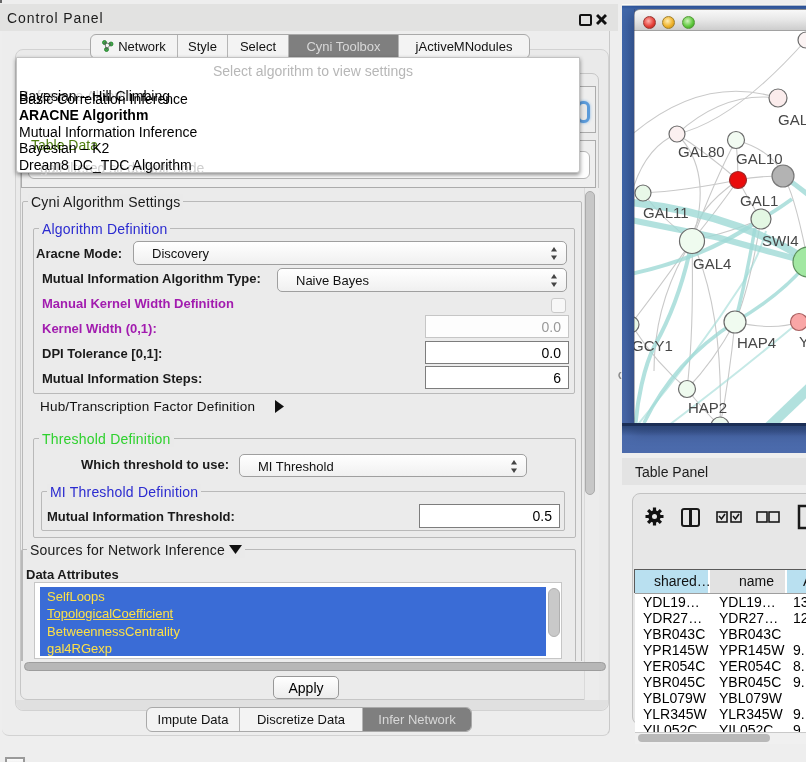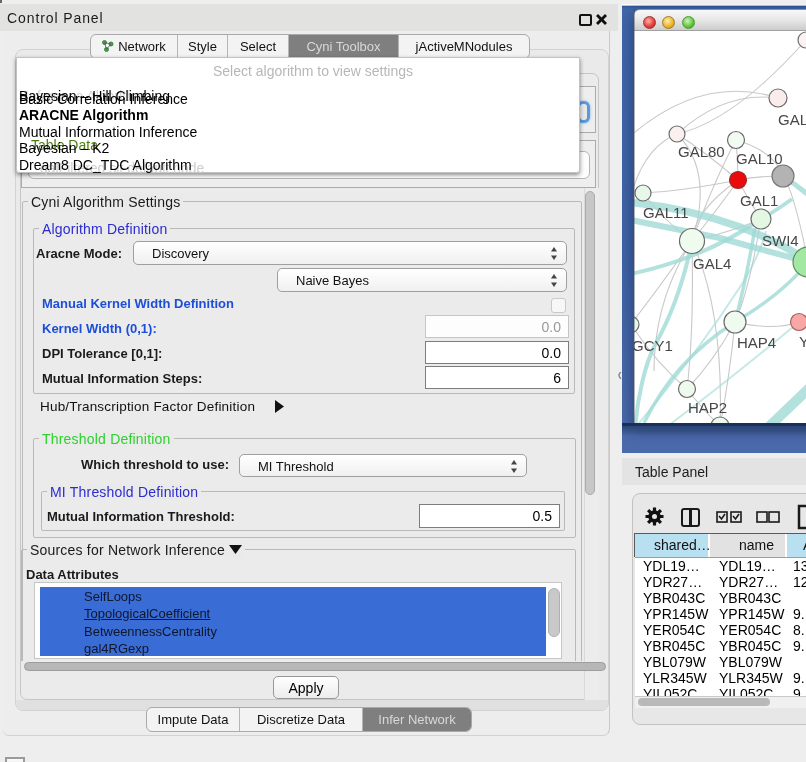--- a/index.html
+++ b/index.html
@@ -31,54 +31,54 @@
   #vsb-track{left:584px;top:188px;width:14px;height:512px;background:#ececec;border-left:1px solid #dadada;}
   #vsb-thumb{left:585px;top:191px;width:10px;height:304px;background:#c7c7c7;border:1px solid #ababab;border-radius:6px;box-sizing:border-box;}
   #hsb-thumb{left:24px;top:662px;width:582px;height:9px;background:#b7b7b7;border:1px solid #9d9d9d;border-radius:5px;box-sizing:border-box;}
   #bstrip{left:16px;top:700px;width:592px;height:10px;background:#e0e0e0;border-bottom-left-radius:8px;border-bottom-right-radius:8px;}
   
   .group{border:1px solid #b9b9b9;border-radius:2px;}
   .gtitle{position:absolute;top:-8px;left:5px;background:#eaeaea;padding:0 3px;font-size:14px;white-space:nowrap;letter-spacing:0.2px;}
   .blue{color:#2b2bd0;}
   .green{color:#2ed12e;}
   label.b{font-size:13px;font-weight:bold;color:#1a1a1a;white-space:nowrap;}
-  label.dis{color:#1d4ed8;}
+  label.dis{color:#a21caf;}
   .combo{background:linear-gradient(#ffffff,#f0f0f0);border:1px solid #9f9f9f;border-radius:5px;
          font-size:13px;color:#111;box-sizing:border-box;}
   .combo .cv{position:absolute;left:18px;top:4px;}
   .updown{position:absolute;right:9px;top:5px;width:6px;height:13px;}
   .tfield{background:#ffffff;border:1px solid #7d7d7d;font-size:14px;color:#000;
           text-align:center;box-sizing:border-box;}
   .tfield .v{position:absolute;right:7px;top:3px;}
   .tfield.dis{border:1px solid #c6c6c6;color:#999;background:#fdfdfd;}
   
   #popup{left:16px;top:57px;width:564px;height:116px;background:#ffffff;
          border:1px solid #c2c2c2;border-radius:0 0 3px 3px;box-shadow:0 2px 4px rgba(0,0,0,0.45);
          z-index:50;box-sizing:border-box;}
   #popup .hdr{position:absolute;top:4.5px;left:0;width:100%;text-align:center;font-size:14px;color:#b7b7b7;padding-left:15px;}
   #popup .it{position:absolute;left:2px;font-size:14px;color:#000;white-space:nowrap;}
   
   #dlist{left:40px;top:587px;width:506px;height:69px;background:#3a6cd6;}
-  #dlist .li{position:absolute;left:7px;font-size:13px;color:#0f172a;white-space:nowrap;margin-left:37px;}
+  #dlist .li{position:absolute;left:7px;font-size:13px;color:#fde047;white-space:nowrap;}
   
   #apply{left:273px;top:676px;width:66px;height:23px;background:linear-gradient(#ffffff,#ececec);
          border:1px solid #989898;border-radius:5px;font-size:14px;color:#000;text-align:center;line-height:22px;box-sizing:border-box;}
   
   #desktop{left:622px;top:4px;width:184px;height:449px;background:linear-gradient(#fdfcf5 0px,#fdfcf5 1px,#30589f 2.5px,#4067aa 5px,#3e64a6 55%,#4b6aab 100%);overflow:hidden;}
   #macwin{left:12px;top:5px;width:200px;height:414px;border-top-left-radius:6px;
           box-shadow:0 6px 14px 2px rgba(0,0,30,0.35);}
   #mactitle{position:absolute;left:0;top:0;width:100%;height:22px;background:linear-gradient(#f8f8f8 0%,#e9e9e9 45%,#cdcdcd 100%);
             border-top-left-radius:6px;border-top:1px solid #8f8f8f;border-bottom:1px solid #a2a2a2;box-sizing:border-box;}
   .light{position:absolute;top:5.5px;width:13px;height:13px;border-radius:50%;box-sizing:border-box;}
   #macbody{position:absolute;left:0;top:22px;width:100%;height:392px;background:#ffffff;}
   
   #tpanel-title{left:622px;top:458px;width:184px;height:27px;background:#e3e3e3;}
   #tpanel-title .t{position:absolute;left:13px;top:6px;font-size:14px;color:#1c1c1c;}
   #tpanel{left:632px;top:493px;width:190px;height:232px;background:#e7e7e7;border:1px solid #c2c2c2;border-radius:8px;box-sizing:border-box;}
-  #ttable{left:635px;top:534px;width:171px;height:173px;background:#ffffff;}
+  #ttable{left:635px;top:570px;width:171px;height:173px;background:#ffffff;}
   .th{position:absolute;top:0;height:23px;font-size:14px;color:#111;text-align:left;line-height:23px;box-sizing:border-box;}
   .thb{background:#b9e0f0;}
   .thg{background:#e2e2e2;}
   .tr{position:absolute;width:100%;height:16px;font-size:14px;color:#000;}
   .td1{position:absolute;left:8px;}
   .td2{position:absolute;left:84px;}
   .td3{position:absolute;left:158px;}
 </style>
 </head>
 <body>
@@ -109,20 +109,21 @@
       <span class="gtitle blue">Algorithm Definition</span>
     </div>
     <label class="abs b" style="left:20px;top:58px;">Aracne Mode:</label>
     <div class="abs combo" style="left:117px;top:53px;width:434px;height:24px;">
       <span class="cv">Discovery</span>
       <svg class="updown" viewBox="0 0 6 13">
           <path d="M3 0L6 4.5H0z" fill="#444"></path>
           <path d="M3 13L0 8.5h6z" fill="#444"></path>
         </svg>
     </div>
+    <label class="abs b" style="left:26px;top:83px;">Mutual Information Algorithm Type:</label>
     <div class="abs combo" style="left:261px;top:80px;width:290px;height:24px;">
       <span class="cv">Naive Bayes</span>
       <svg class="updown" viewBox="0 0 6 13">
           <path d="M3 0L6 4.5H0z" fill="#444"></path>
           <path d="M3 13L0 8.5h6z" fill="#444"></path>
         </svg>
     </div>
     <label class="abs b dis" style="left:26px;top:108px;">Manual Kernel Width Definition</label>
     <div class="abs" style="left:535px;top:110px;width:13px;height:13px;background:#f7f7f7;border:1px solid #c9c9c9;border-radius:3px;"></div>
     <label class="abs b dis" style="left:26px;top:133px;">Kernel Width (0,1):</label>

